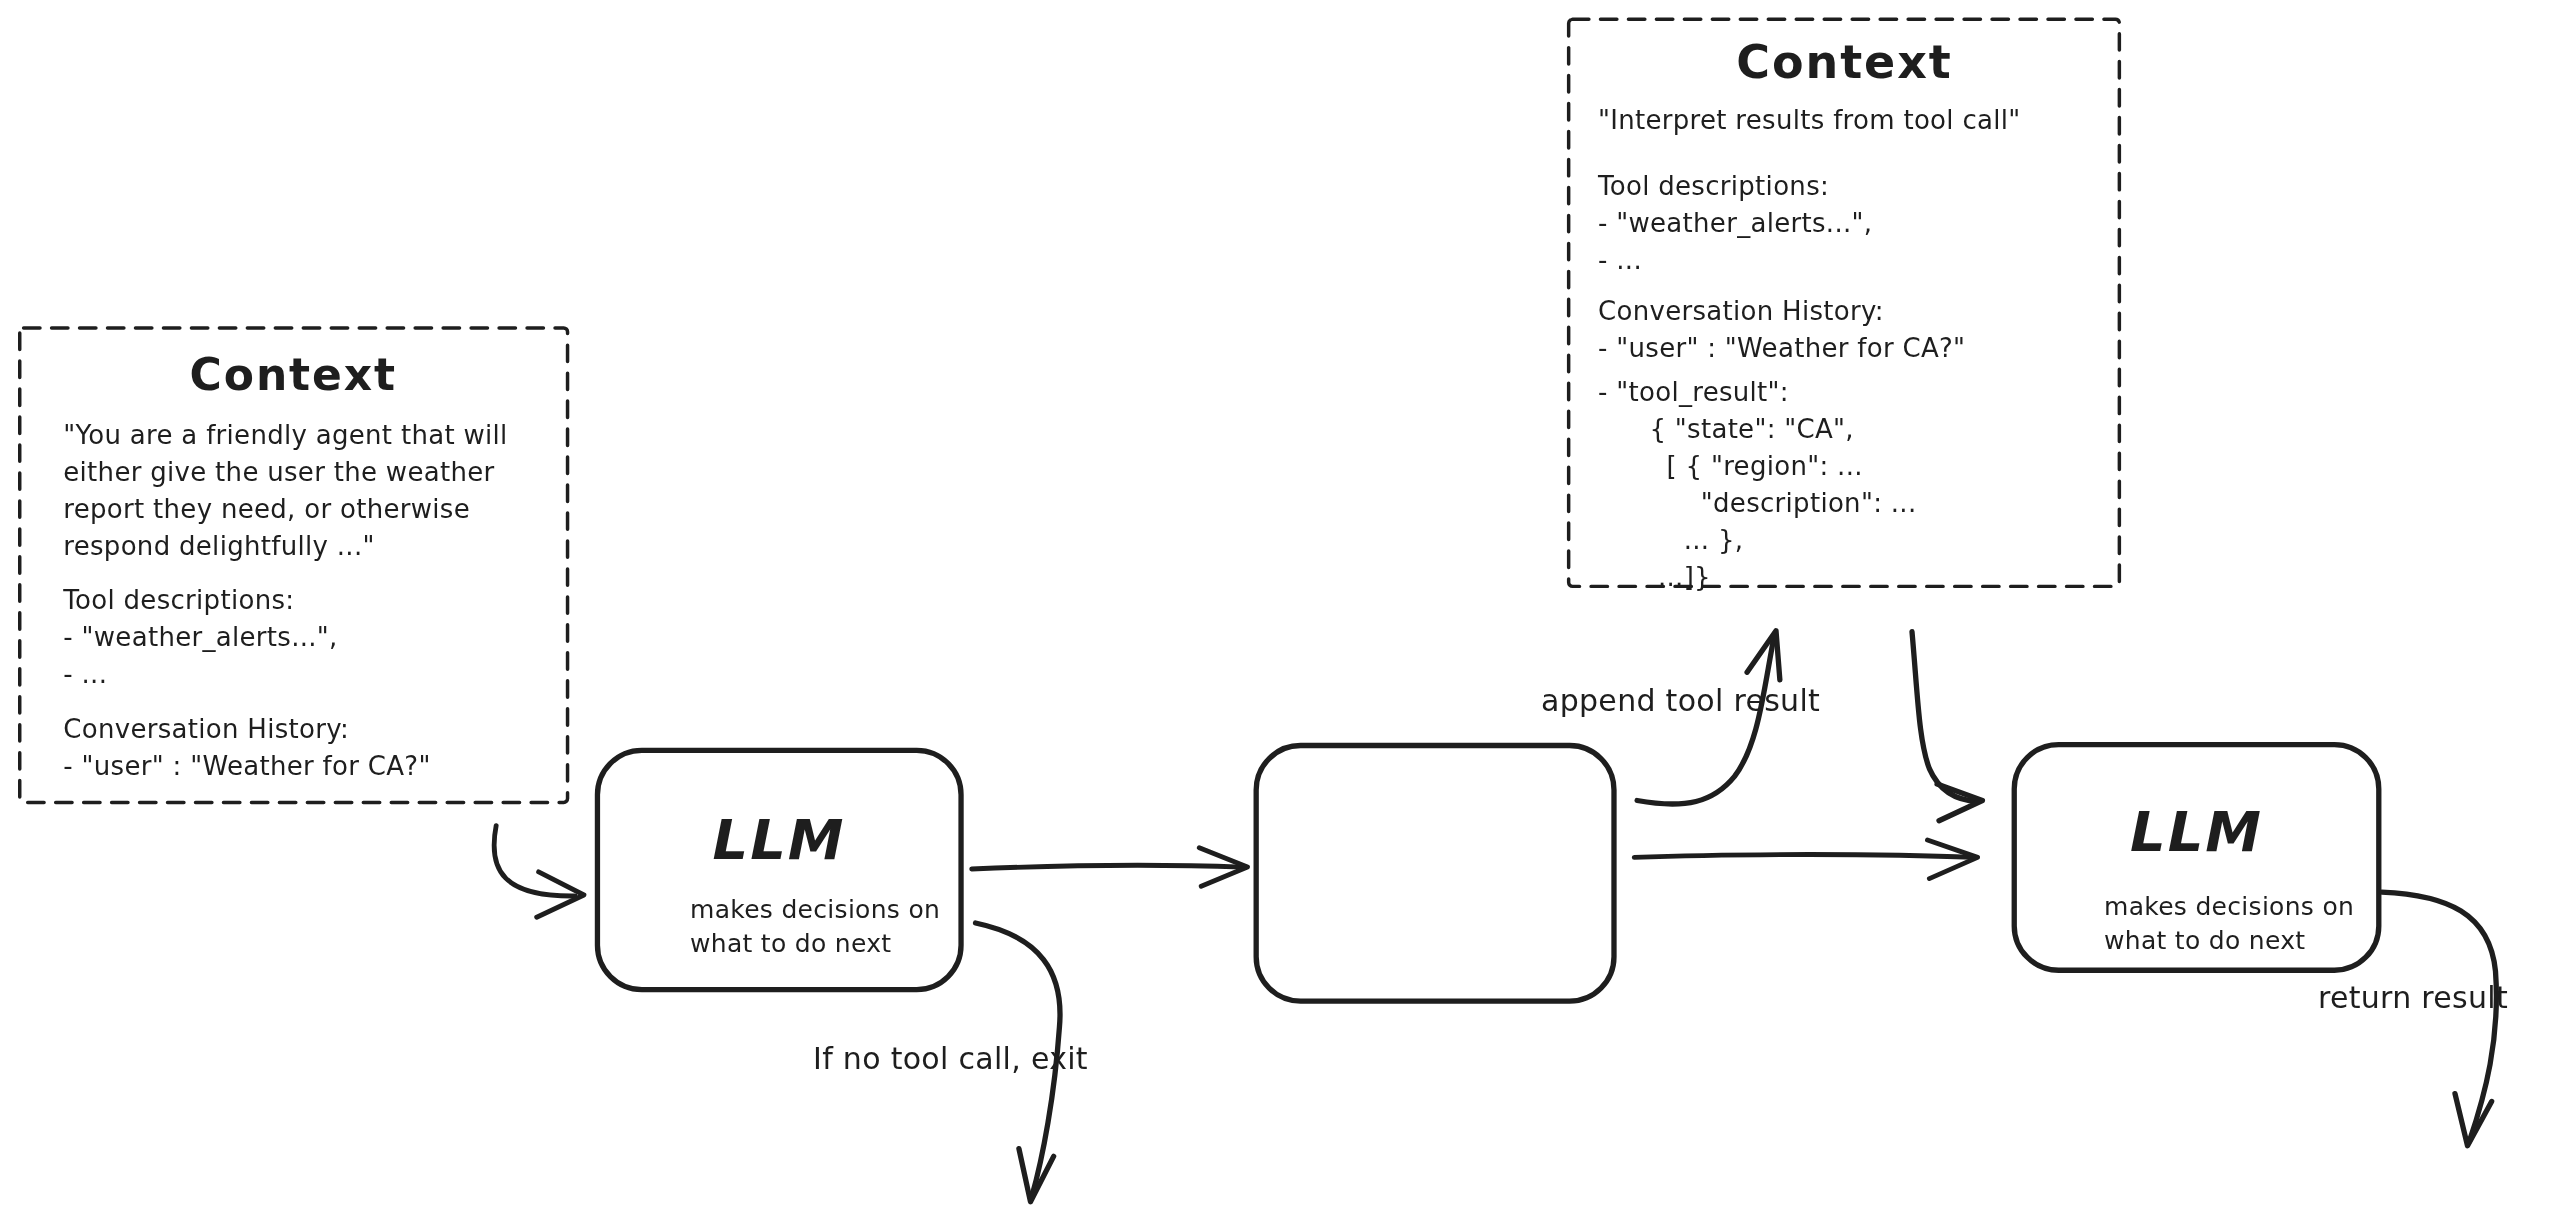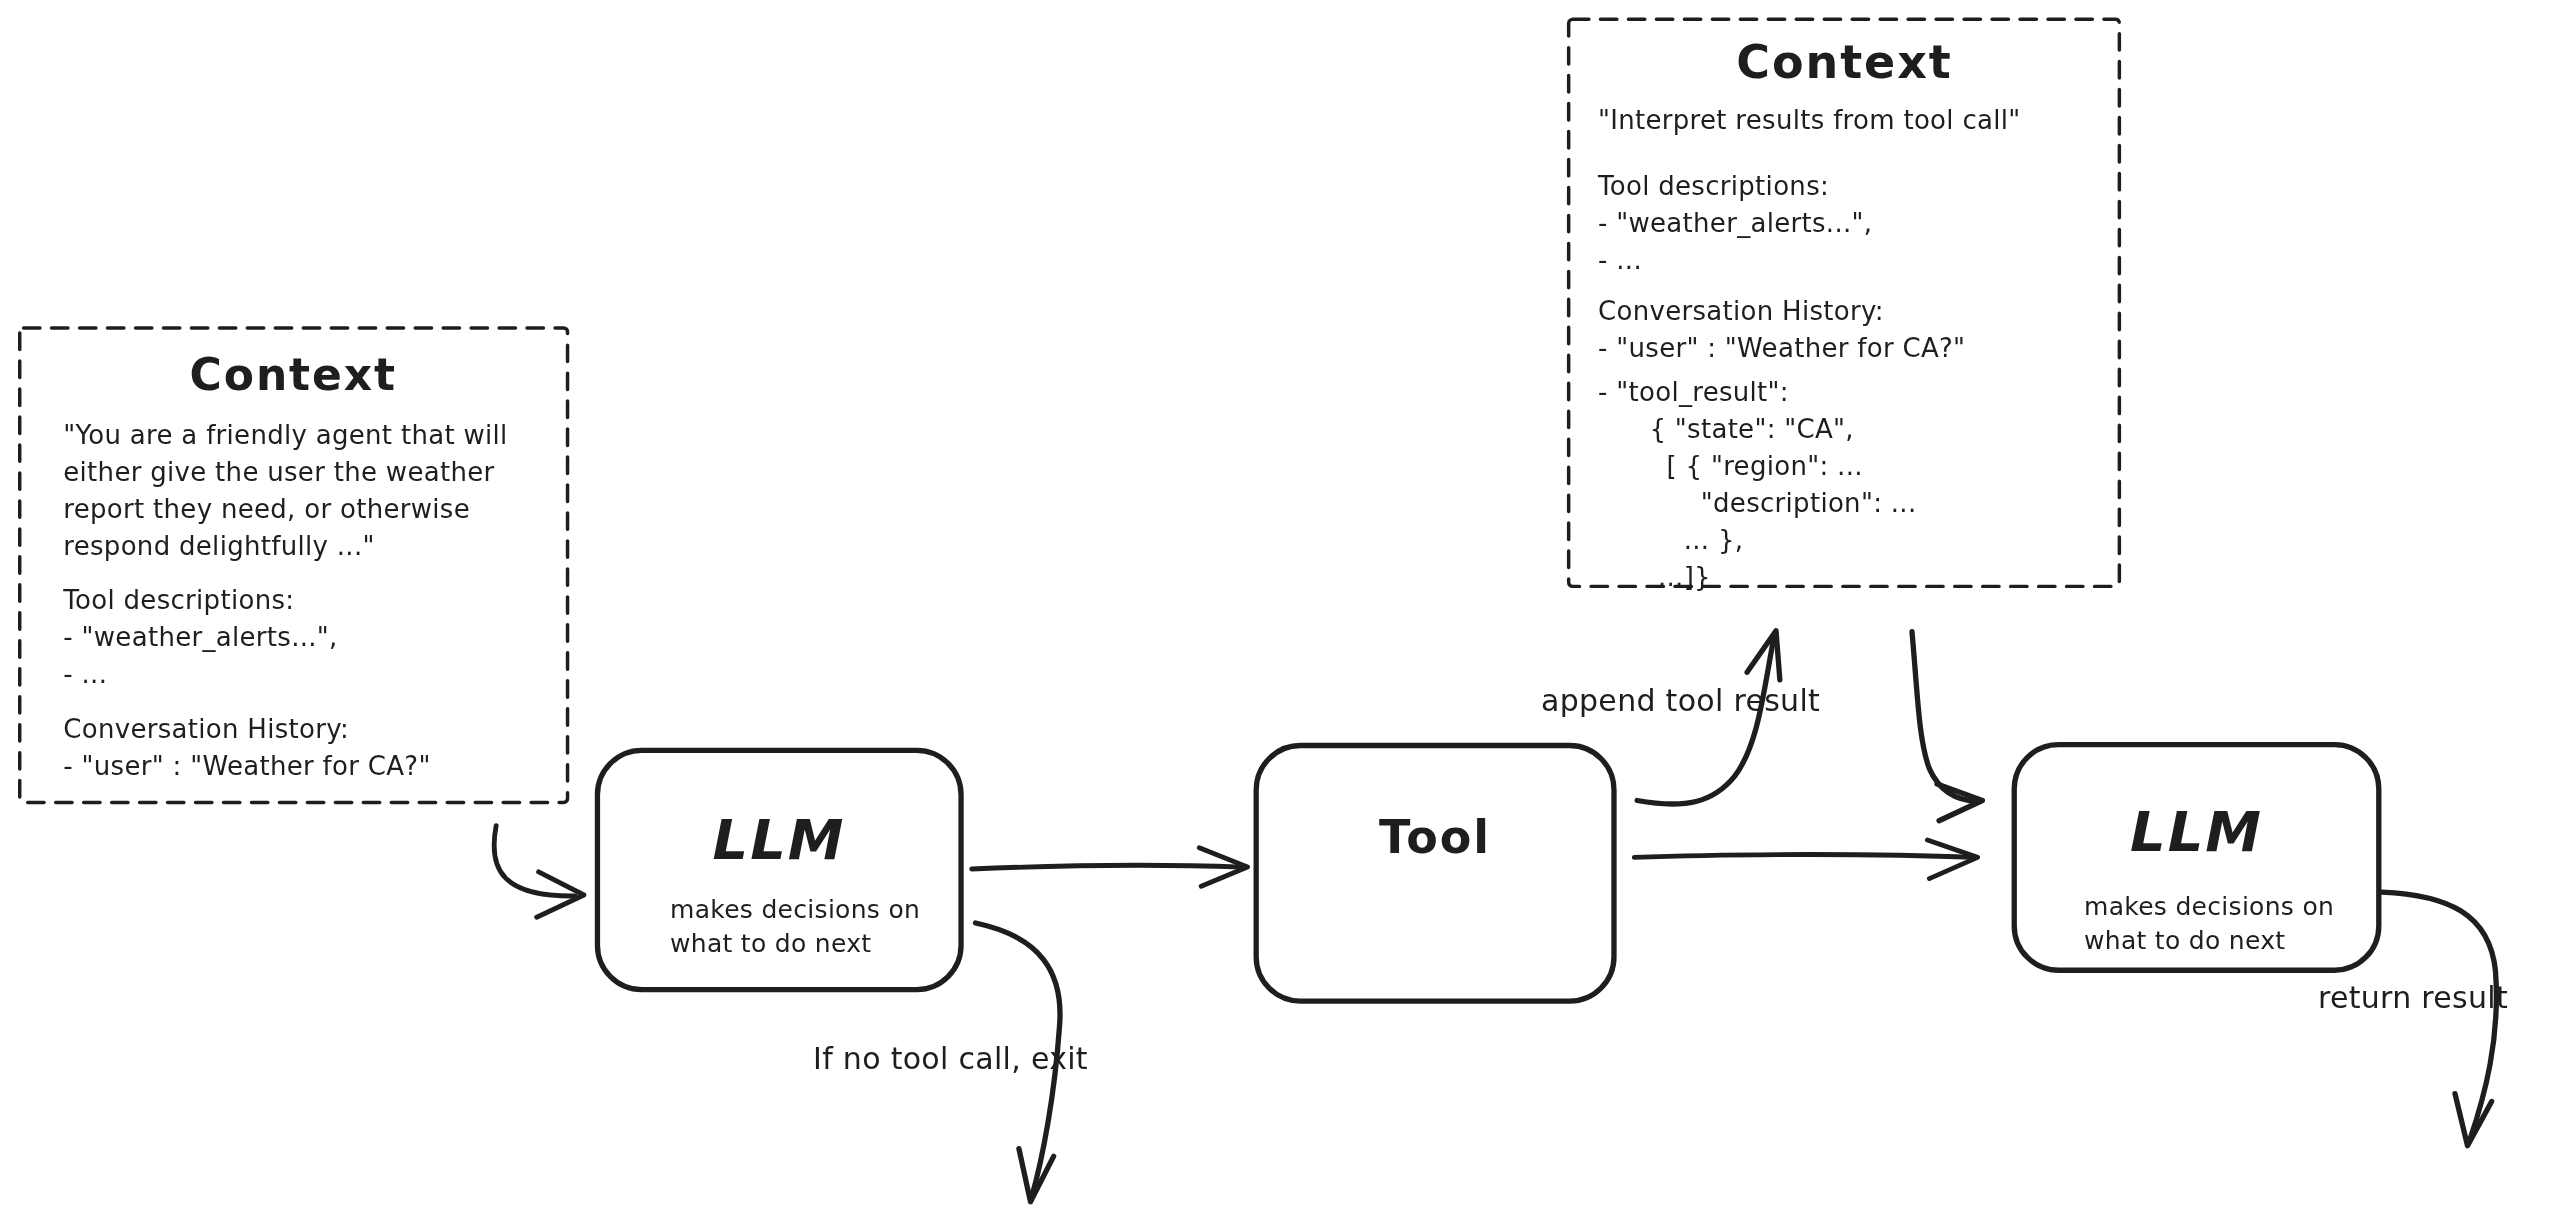--- a/index.html
+++ b/index.html
@@ -14,21 +14,21 @@
     position:absolute;left:0;right:0;text-align:center;
     font-size:44px;font-weight:bold;letter-spacing:1.9px;
   }
   .ctx-body{position:absolute;font-size:26px;line-height:37px;white-space:pre;letter-spacing:0.3px;}
   .ctx-line{white-space:pre;}
   .node-title{
     position:absolute;text-align:center;font-size:56px;font-weight:bold;letter-spacing:1.9px;
   }
   .node-title.italic{font-style:italic;}
   .node-sub{
-    position:absolute;font-size:25px;line-height:34px;white-space:pre-line;letter-spacing:0.3px;
+    position:absolute;font-size:25px;line-height:34px;white-space:pre-line;letter-spacing:0.3px;margin-left:20px;
   }
   .edge-label{position:absolute;font-size:30px;white-space:nowrap;letter-spacing:0.3px;}
 </style>
 </head>
 <body>
 
 <div class="stage">
 
   <svg class="canvas" viewBox="0 0 2670 1266" fill="none">
     <g stroke="#1e1e1e" fill="none" stroke-linecap="round" stroke-linejoin="round">
@@ -84,21 +84,20 @@
 
   <div class="ctx-box" style="left:1569px;top:19.3px;width:551px;height:567px;">
     <div class="ctx-title" style="top:15.4px;font-size:46px;">Context</div>
     <div class="ctx-body" style="left:29px;top:83px;right:9.6px;"><div class="ctx-line">"Interpret results from tool call"</div><div class="ctx-line" style="margin-top: 29px;">Tool descriptions:</div><div class="ctx-line">- "weather_alerts...",</div><div class="ctx-line">- ...</div><div class="ctx-line" style="margin-top: 13.5px;">Conversation History:</div><div class="ctx-line">- "user" : "Weather for CA?"</div><div class="ctx-line" style="margin-top: 7.7px;">- "tool_result":</div><div class="ctx-line">      { "state": "CA",</div><div class="ctx-line">        [ { "region": ...</div><div class="ctx-line">            "description": ...</div><div class="ctx-line">          ... },</div><div class="ctx-line">       ...]}</div></div>
   </div>
 
   <div class="node-title italic" style="left:597px;top:807px;width:364px;">LLM</div>
   <div class="node-sub" style="left:670px;top:893px;">makes decisions on
 what to do next</div>
 
-  <div class="node-title" style="left:1256px;top:810px;width:358px;font-size:46px;">Tool</div>
 
   <div class="node-title italic" style="left:2014px;top:799px;width:365px;">LLM</div>
   <div class="node-sub" style="left:2084px;top:890px;">makes decisions on
 what to do next</div>
 
   <div class="edge-label" style="left:1541px;top:683px;">append tool result</div>
   <div class="edge-label" style="left:813px;top:1041px;">If no tool call, exit</div>
   <div class="edge-label" style="left:2318px;top:980px;">return result</div>
 
 </div>

